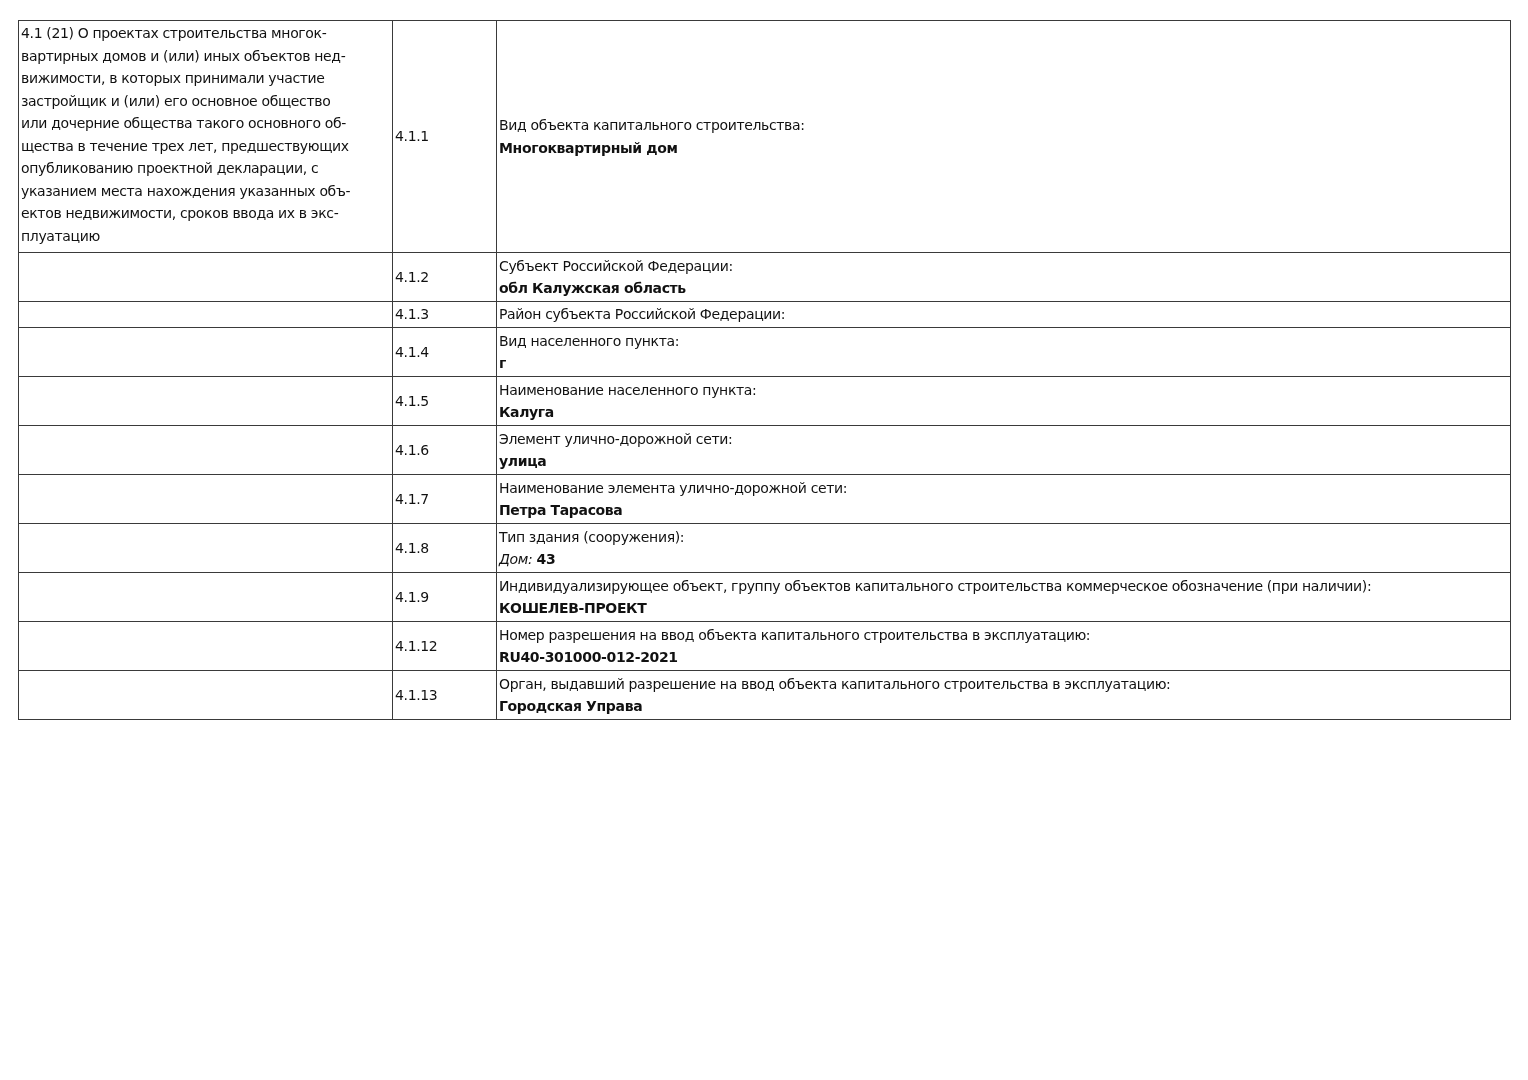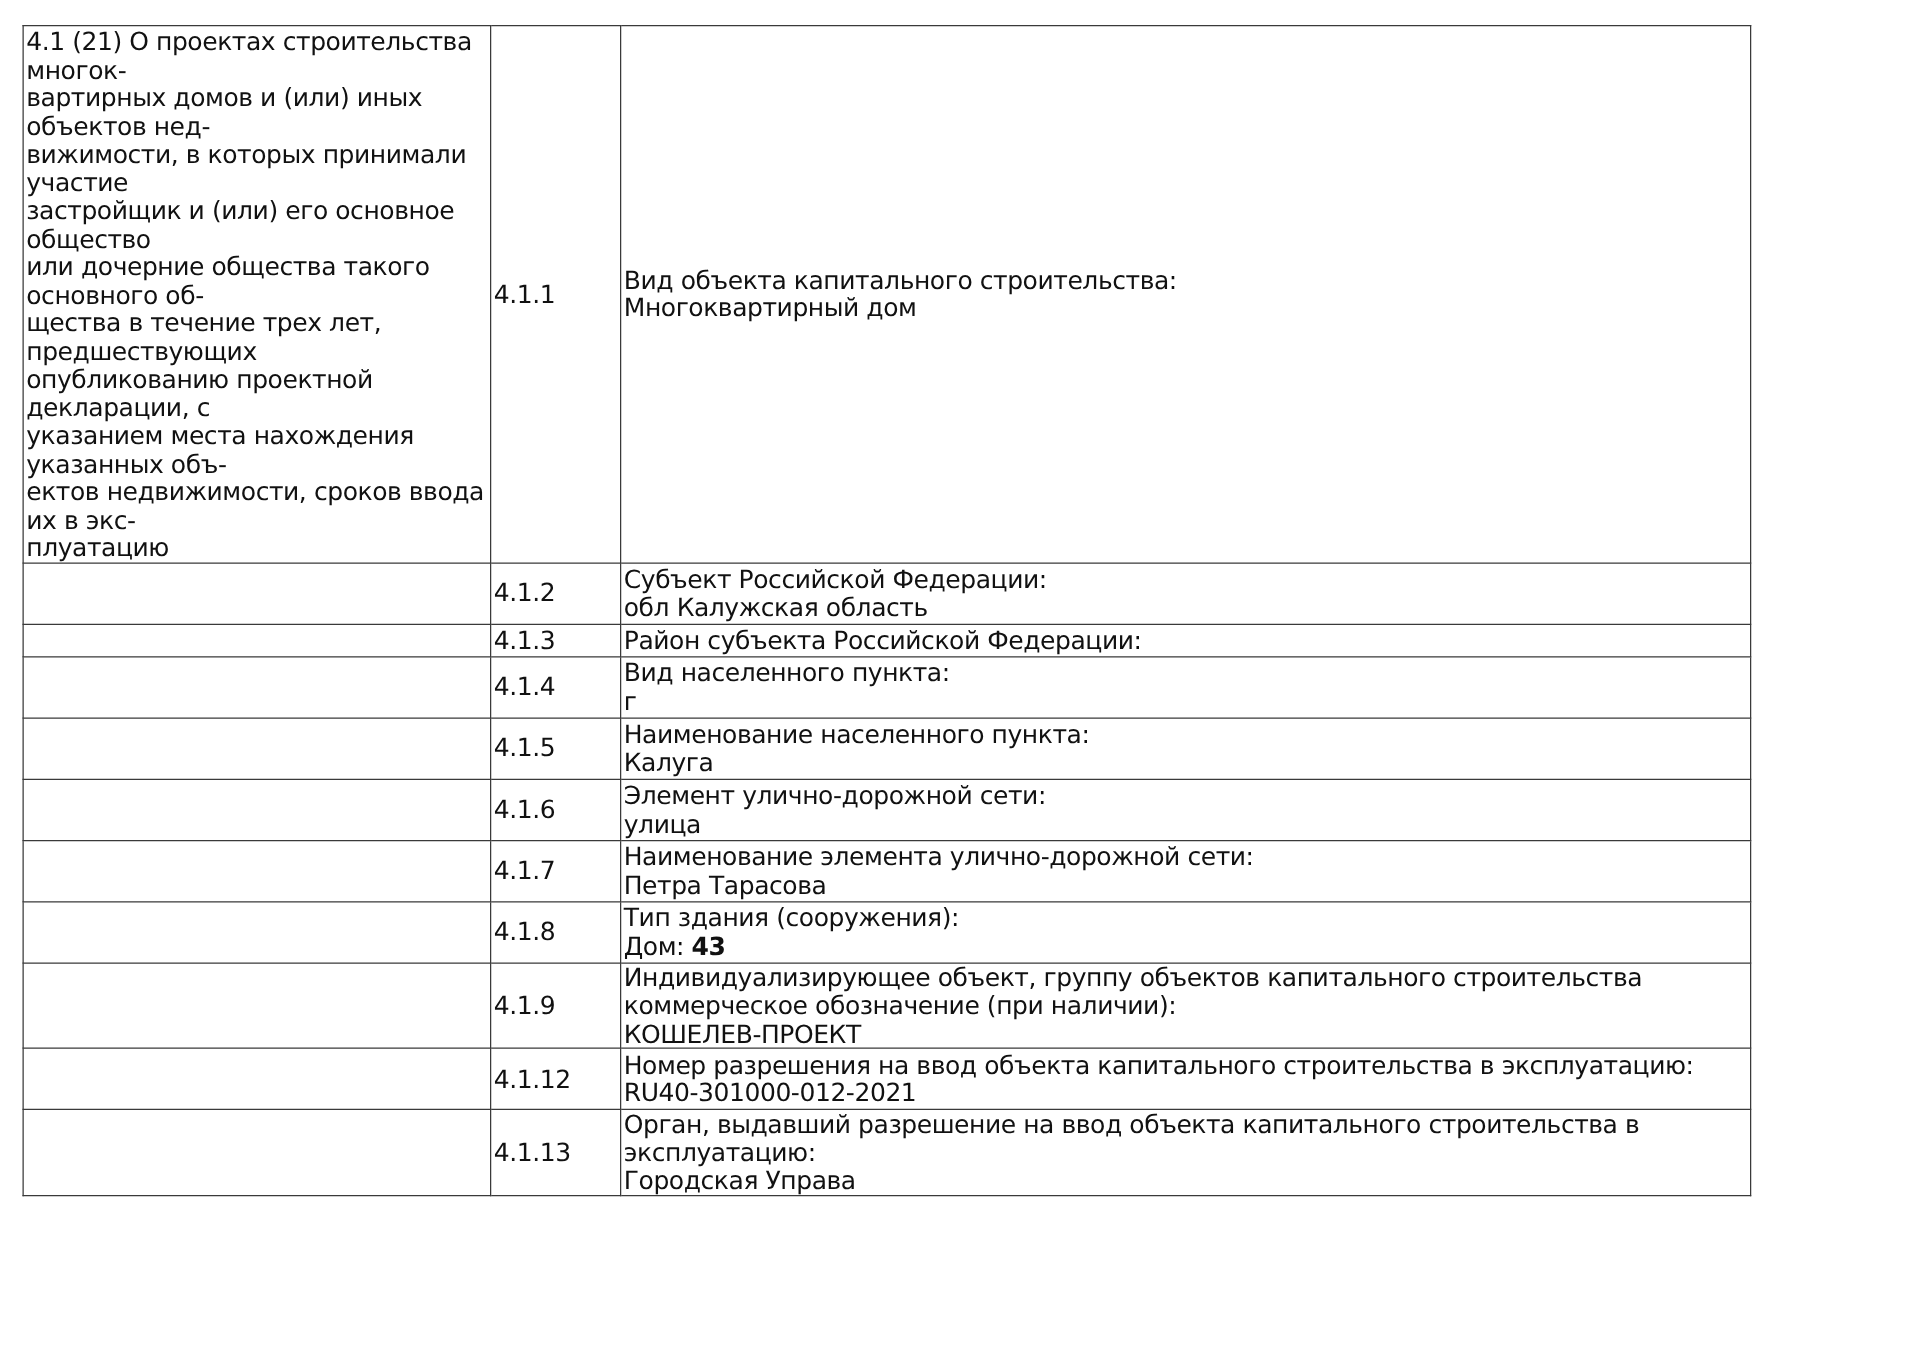--- a/index.html
+++ b/index.html
@@ -1,35 +1,35 @@
 <!DOCTYPE html>
 <html><head>
   <meta charset="utf-8">
   <style>
     html, body { margin: 0; padding: 0; background: #ffffff; }
     body { width: 1528px; height: 1080px; position: relative; overflow: hidden; }
     .doc-table {
       position: absolute; left: 18px; top: 20px;
-      width: 1383px; border-collapse: collapse; table-layout: fixed;
-      font-family: "DejaVu Sans", sans-serif; font-size: 20px; color: #111;
+      width: 1493px; border-collapse: collapse; table-layout: fixed;
+      font-family: "DejaVu Sans", sans-serif; font-size: 14px; color: #111;
       letter-spacing: -0.35px;
     }
     .doc-table td {
       border: 1.4px solid #3a3a3a; padding: 0 1px 0 2px; vertical-align: middle;
       line-height: 22.5px; overflow: hidden;
     }
     .doc-table td.col-section { width: 370px; vertical-align: top; padding-top: 1px; }
     .doc-table td.col-num { width: 100px; }
     .doc-table td.col-content { }
     .doc-table tr.row-first { height: 232px; }
     .doc-table tr.row-std { height: 49px; margin-top: 19px; }
     .doc-table tr.row-single { height: 26px; margin-top: 36px; }
     .label { display: block; }
-    .value { display: block; font-weight: normal; }
-    .inline-label { font-weight: normal; }
+    .value { display: block; font-weight: bold; }
+    .inline-label { font-weight: normal; font-style: italic; }
     .inline-value { font-weight: bold; }
   </style>
 </head>
 <body>
 
 <table class="doc-table">
   <tbody>
     <tr class="row-first">
       <td class="col-section">
         <span class="label">4.1 (21) О проектах строительства многок-</span>

